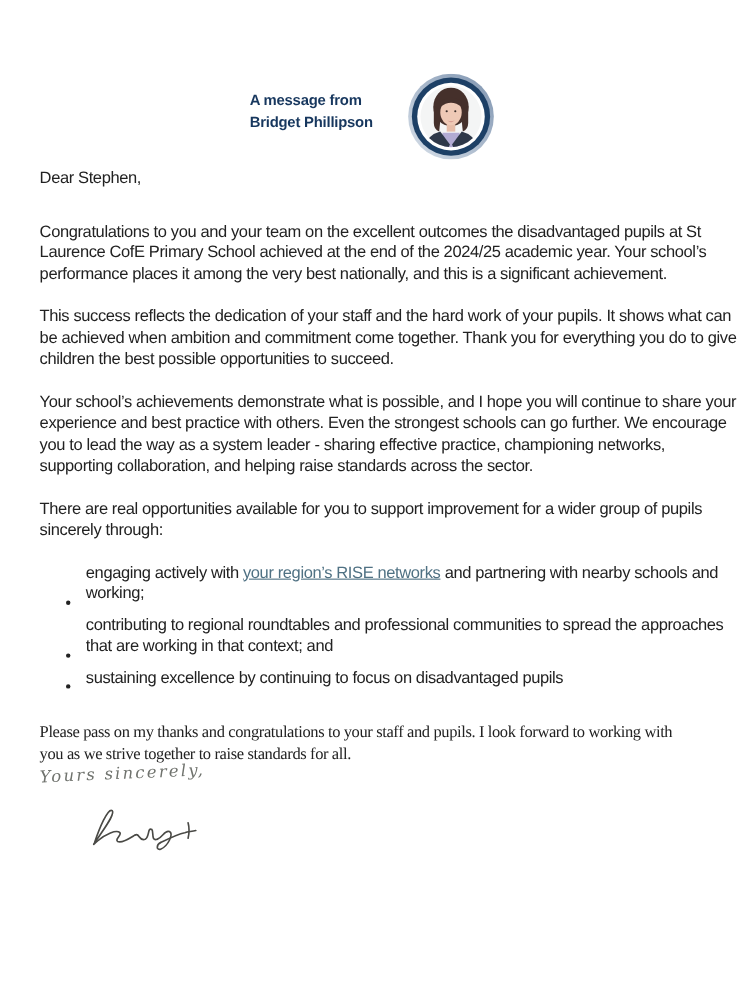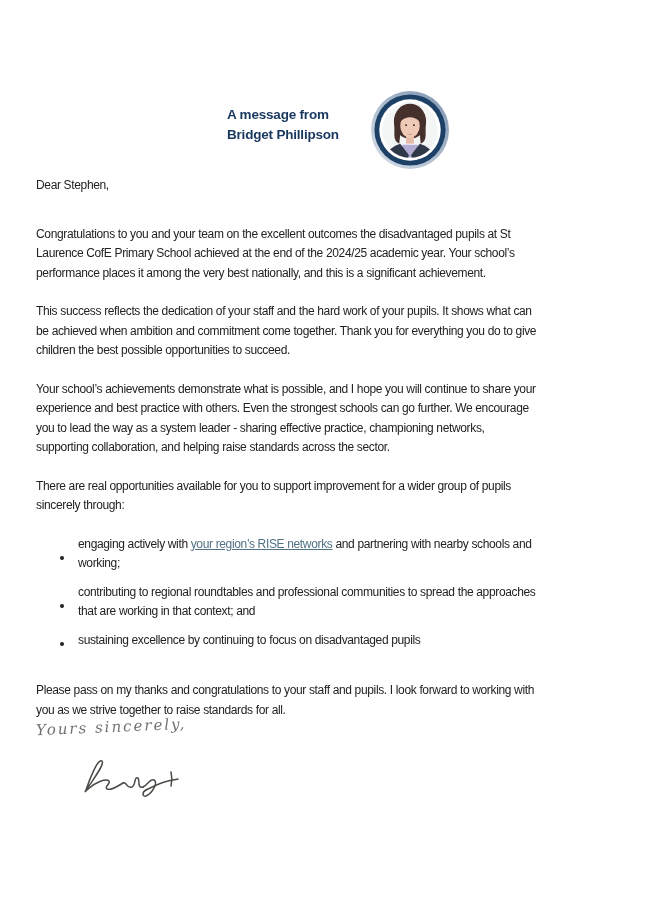--- a/index.html
+++ b/index.html
@@ -4,21 +4,20 @@
 <style>
   html, body { margin: 0; padding: 0; background: #ffffff; }
   .page {
     position: relative;
     width: 671px;
     height: 776px;
     background: #ffffff;
     font-family: "Liberation Sans", sans-serif;
     color: #222222;
     overflow: hidden;
-    margin-top: 24px;
   }
 
   
   .header-text {
     position: absolute;
     left: 227px;
     top: 81px;
     font-size: 13.5px;
     font-weight: bold;
     line-height: 20px;
@@ -32,46 +31,46 @@
     width: 78px;
     height: 78px;
   }
 
   
   .letter-body {
     position: absolute;
     left: 36px;
     top: 152px;
     width: 610px;
-    font-size: 12px;
+    font-size: 15px;
     line-height: 19.5px;
     letter-spacing: -0.35px;
   }
   .letter-body .line { white-space: nowrap; }
   .salutation { margin-bottom: 29px; }
   .para { margin-bottom: 19px; }
   .para:last-child { margin-bottom: 0; }
 
   .bullets { margin-top: 8px; }
   .bullet-item {
     display: flex;
-    align-items: center;
+    align-items: flex-end;
     padding-left: 24px;
     margin-bottom: 9px;
   }
   .bullet-marker {
     width: 4px;
     height: 4px;
     border-radius: 50%;
     background: #222222;
     margin-top: 8px;
     margin-right: 14px;
     flex: 0 0 auto;
   }
-  .closing-para { margin-top: 31px; }
+  .closing-para { margin-top: 31px; font-family: Liberation Serif, serif; }
 
   .rise-link {
     color: #4f7183;
     text-decoration: underline;
     cursor: pointer;
   }
 
   
   .valediction {
     position: absolute;

